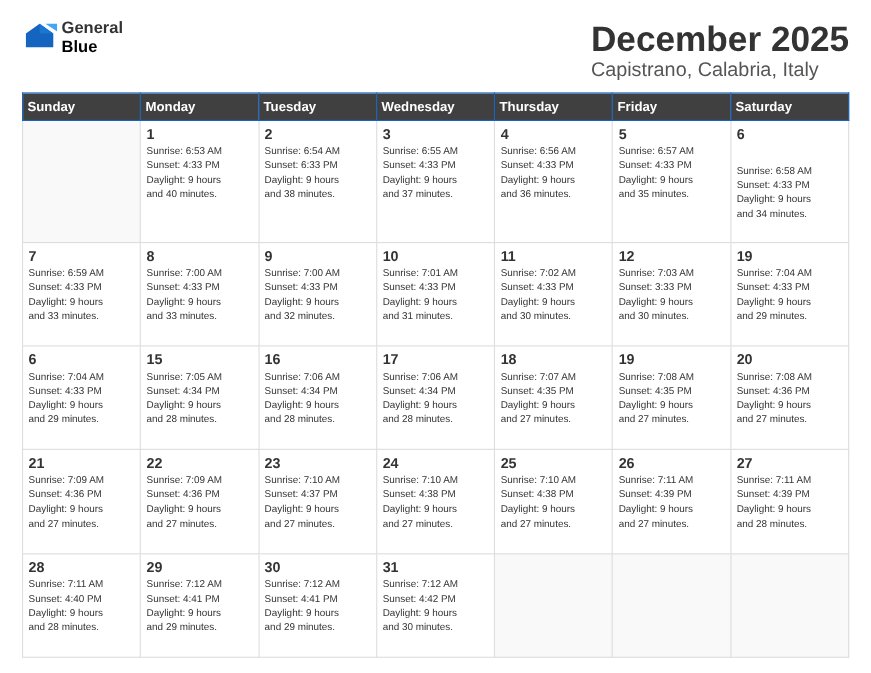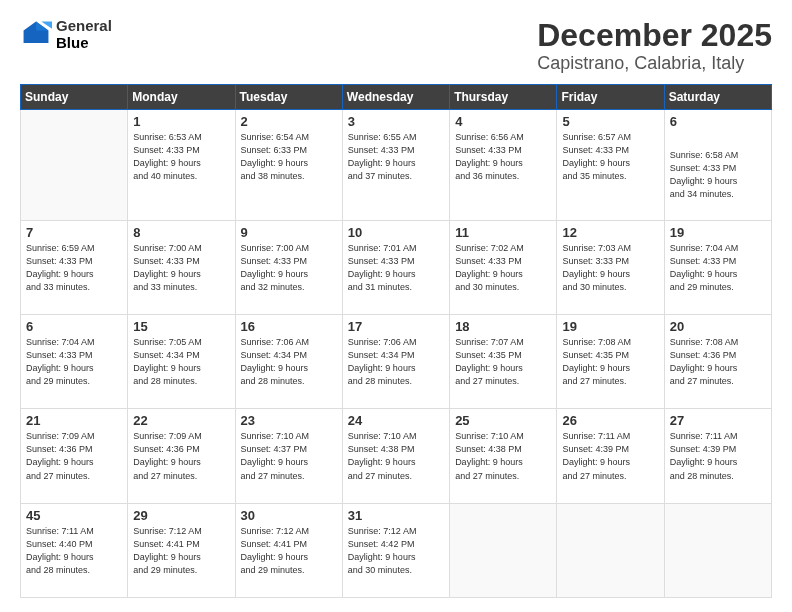--- a/index.html
+++ b/index.html
@@ -326,21 +326,21 @@
           <td>
             <div class="day-number">27</div>
             <div class="day-info" style="white-space: pre-line;">Sunrise: 7:11 AM
 Sunset: 4:39 PM
 Daylight: 9 hours
 and 28 minutes.</div>
           </td>
         </tr>
         <tr>
           <td>
-            <div class="day-number">45</div>
+            <div class="day-number">28</div>
             <div class="day-info" style="white-space: pre-line;">Sunrise: 7:11 AM
 Sunset: 4:40 PM
 Daylight: 9 hours
 and 28 minutes.</div>
           </td>
           <td>
             <div class="day-number">29</div>
             <div class="day-info" style="white-space: pre-line;">Sunrise: 7:12 AM
 Sunset: 4:41 PM
 Daylight: 9 hours

